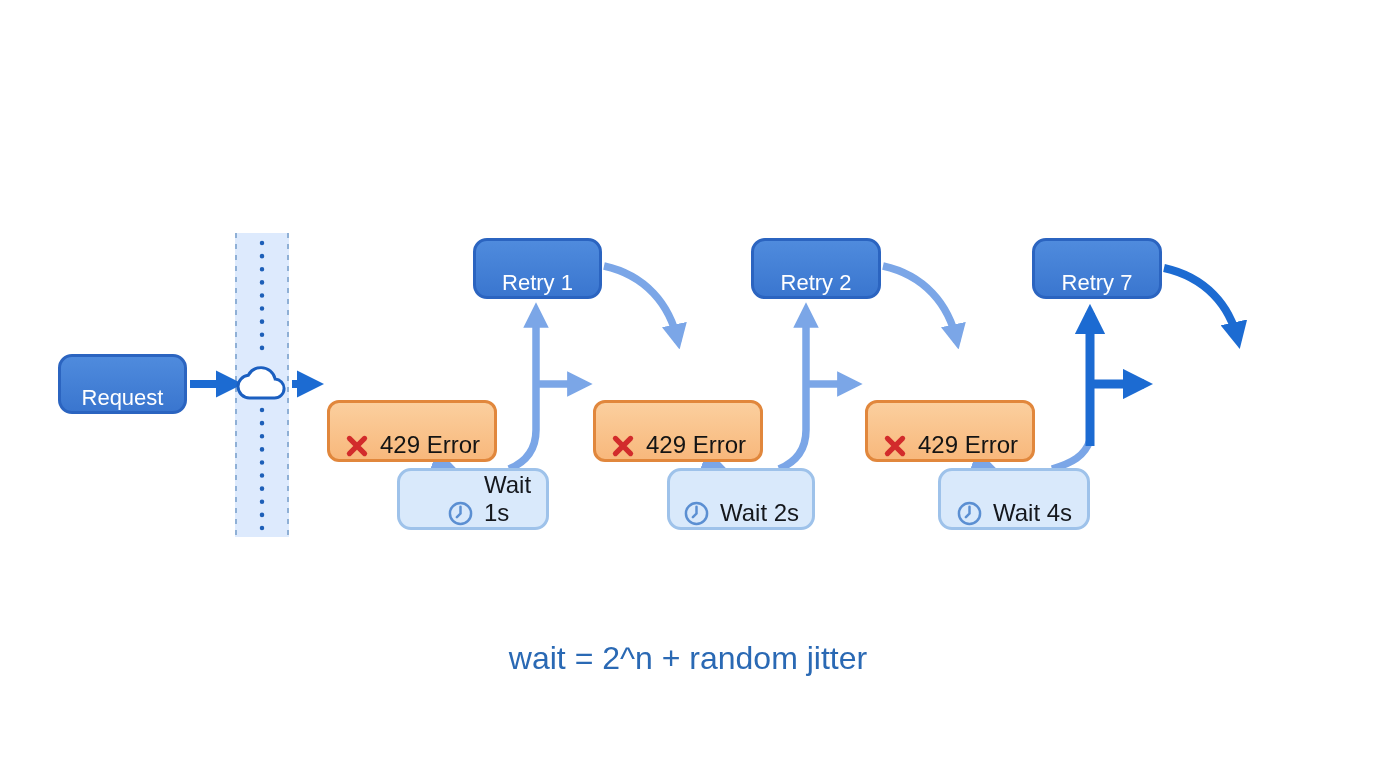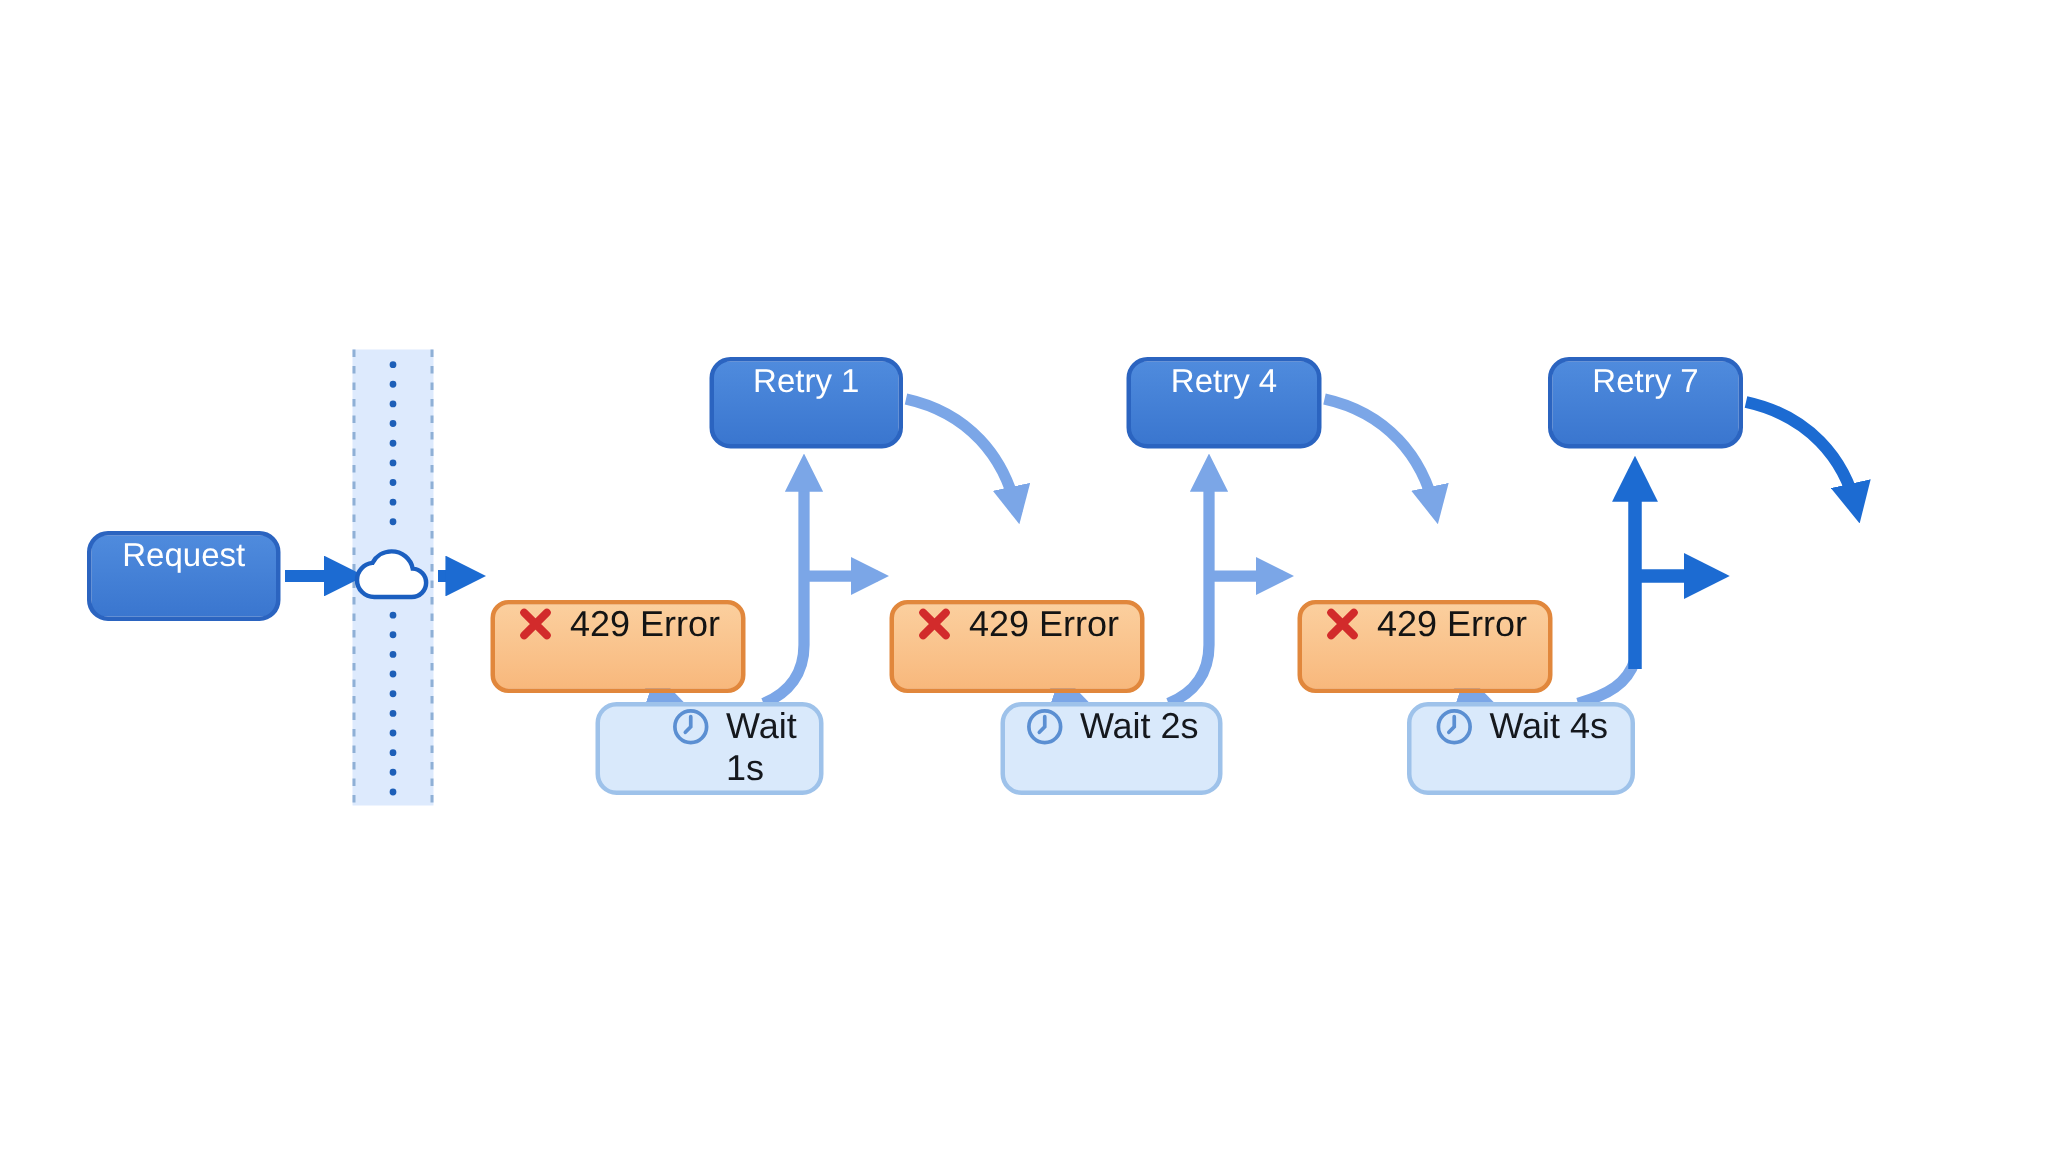--- a/index.html
+++ b/index.html
@@ -3,21 +3,21 @@
 <meta charset="utf-8">
 <style>
   html,body{margin:0;padding:0;background:#ffffff;}
   body{font-family:"Liberation Sans","DejaVu Sans",sans-serif;}
   .canvas{position:relative;width:1376px;height:768px;background:#ffffff;overflow:hidden;}
   .title{position:absolute;top:70px;left:0;width:1376px;margin:0;text-align:center;
          font-size:46px;font-weight:500;color:#2d2d2d;letter-spacing:2px;z-index:3;}
   .formula{position:absolute;top:640px;left:0;width:1376px;text-align:center;
            font-size:32px;color:#2a69b4;z-index:3;}
   .arrows{position:absolute;left:0;top:0;z-index:1;}
-  .node{position:absolute;display:flex;align-items:flex-start;justify-content:center;
+  .node{position:absolute;display:flex;align-items:flex-end;justify-content:center;
         gap:10px;box-sizing:border-box;z-index:2;}
   .blue{background:linear-gradient(#4f8bdd,#3a76cf);border:3px solid #2b64c0;
         border-radius:14px;color:#ffffff;font-size:22px;}
   .error{background:linear-gradient(#fbcf9e,#f8b87c);border:3px solid #e1873c;
          border-radius:12px;color:#141414;font-size:24px;margin-top:48px;}
   .wait{background:#d9e9fb;border:3px solid #9ec2ea;border-radius:14px;
         color:#15181d;font-size:24px;}
   .success{background:linear-gradient(#76c07a,#5fae66);border:3px solid #4f9e56;
            border-radius:14px;color:#ffffff;font-size:25px;}
   .node .icon{display:flex;align-items:center;line-height:0;}
@@ -84,21 +84,21 @@
   </svg>
 
   <div class="node blue n-request">
     <span>Request</span>
   </div>
 
   <div class="node blue n-retry1">
     <span>Retry 1</span>
   </div>
   <div class="node blue n-retry2">
-    <span>Retry 4</span>
+    <span>Retry 2</span>
   </div>
   <div class="node blue n-retry3">
     <span>Retry 7</span>
   </div>
 
   <div class="node error n-error1">
     <span class="icon">
       <svg width="26" height="26" viewBox="0 0 24 24">
           <path d="M5 5 L19 19 M19 5 L5 19" stroke="#d22b2b" stroke-width="4.8" stroke-linecap="round"></path>
         </svg>
@@ -144,14 +144,15 @@
     <span class="icon">
       <svg width="27" height="27" viewBox="0 0 24 24">
           <circle cx="12" cy="12" r="9.4" fill="none" stroke="#5b8fd2" stroke-width="2.2"></circle>
           <path d="M12 6 V12 L8.8 15.3" fill="none" stroke="#5b8fd2" stroke-width="2.2" stroke-linecap="round"></path>
         </svg>
     </span>
     <span>Wait 4s</span>
   </div>
 
 
+  <div class="formula">wait = 2^n + random jitter</div>
 
 </div>
 
 </body></html>

